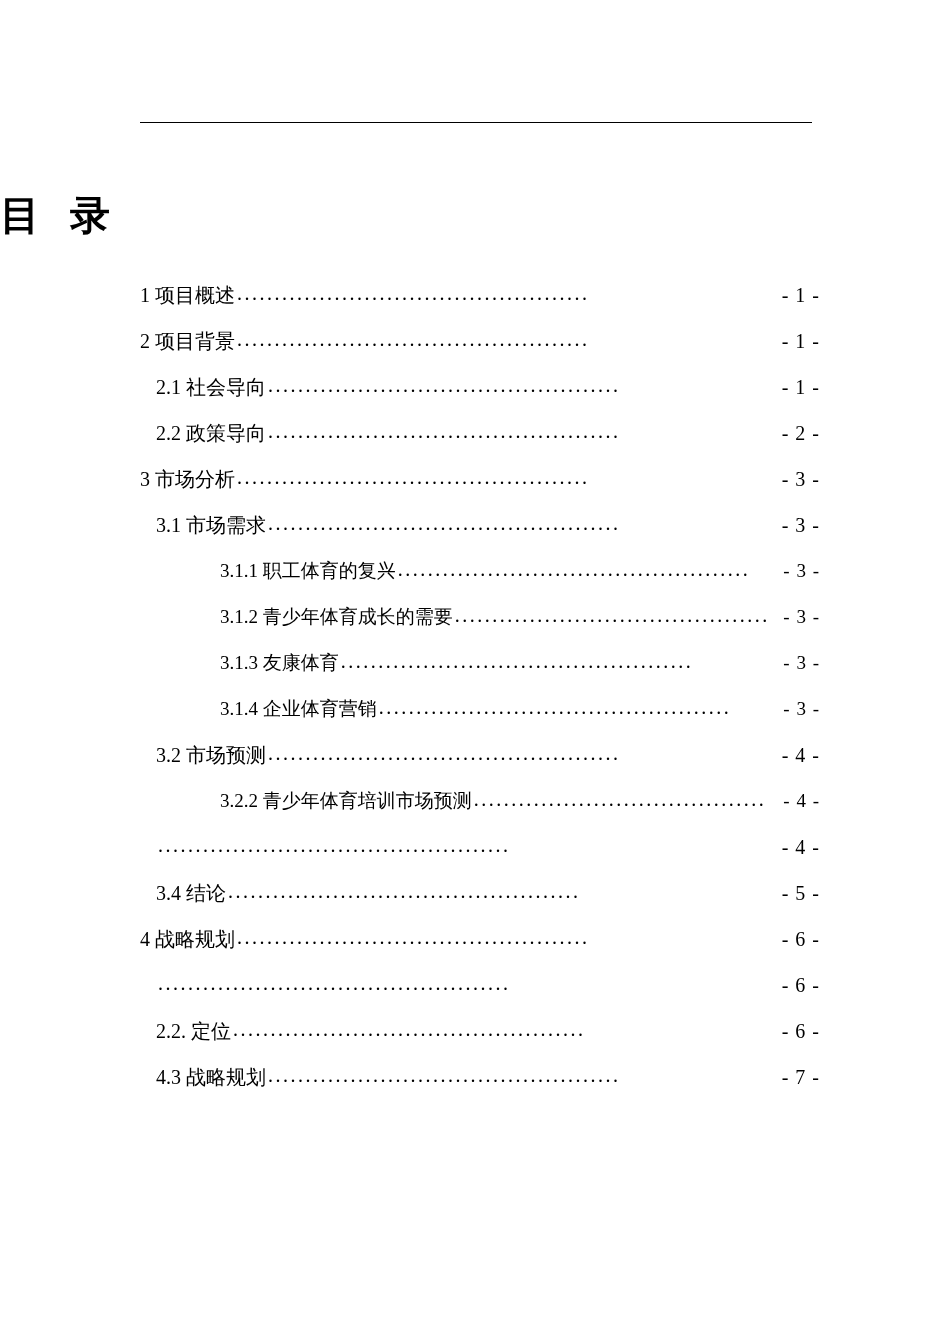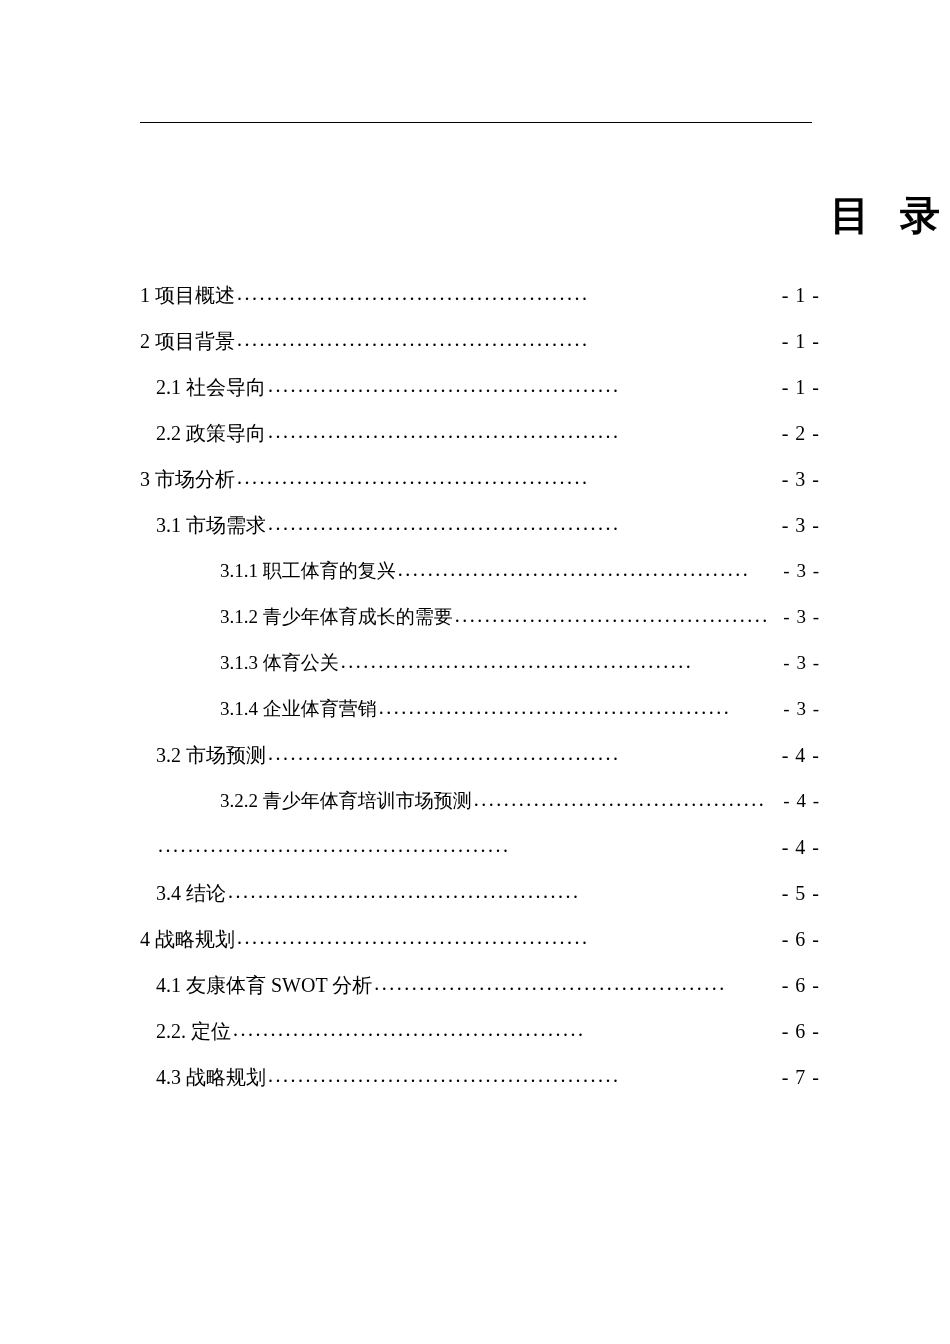--- a/index.html
+++ b/index.html
@@ -27,21 +27,21 @@
     top: 122px;
     width: 672px;
     height: 0;
     border-top: 1px solid #000000;
   }
   .doc-title {
     position: absolute;
     left: 0;
     top: 188px;
     width: 950px;
-    text-align: right;
+    text-align: left;
     font-size: 40px;
     font-weight: bold;
     letter-spacing: 10px;
     font-family: "Liberation Serif", "DejaVu Serif", serif;
   }
   .toc {
     position: absolute;
     left: 140px;
     top: 272px;
     width: 680px;
@@ -143,21 +143,21 @@
       <span class="page-no">- 3 -</span>
     </div>
 
     <div class="toc-entry lvl3">
       <span class="label">3.1.2 青少年体育成长的需要</span>
       <span class="leader">...............................................</span>
       <span class="page-no">- 3 -</span>
     </div>
 
     <div class="toc-entry lvl3">
-      <span class="label">3.1.3 体育公关</span>
+      <span class="label">3.1.3 友康体育</span>
       <span class="leader">...............................................</span>
       <span class="page-no">- 3 -</span>
     </div>
 
     <div class="toc-entry lvl3">
       <span class="label">3.1.4 企业体育营销</span>
       <span class="leader">...............................................</span>
       <span class="page-no">- 3 -</span>
     </div>
 
@@ -185,21 +185,20 @@
       <span class="page-no">- 5 -</span>
     </div>
 
     <div class="toc-entry lvl1">
       <span class="label">4  战略规划</span>
       <span class="leader">...............................................</span>
       <span class="page-no">- 6 -</span>
     </div>
 
     <div class="toc-entry lvl2">
-      <span class="label">4.1 友康体育  SWOT 分析</span>
       <span class="leader">...............................................</span>
       <span class="page-no">- 6 -</span>
     </div>
 
     <div class="toc-entry lvl2">
       <span class="label">2.2. 定位</span>
       <span class="leader">...............................................</span>
       <span class="page-no">- 6 -</span>
     </div>
 

